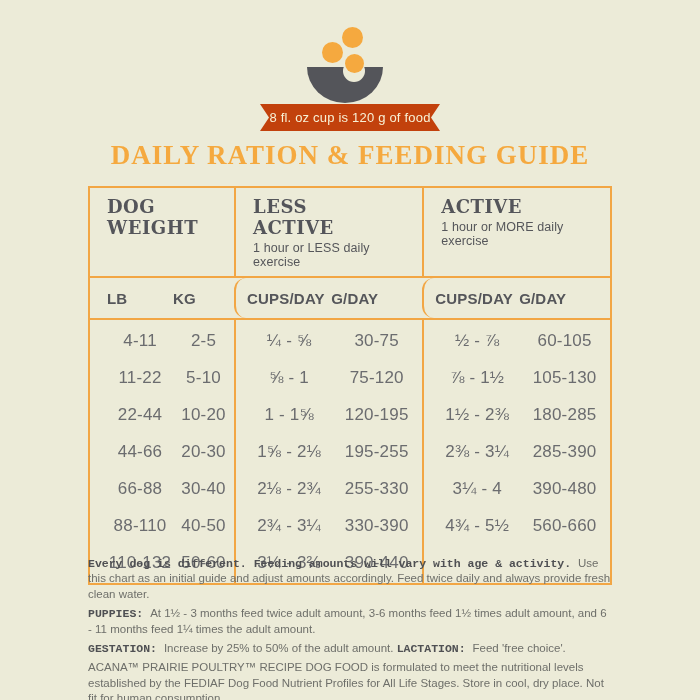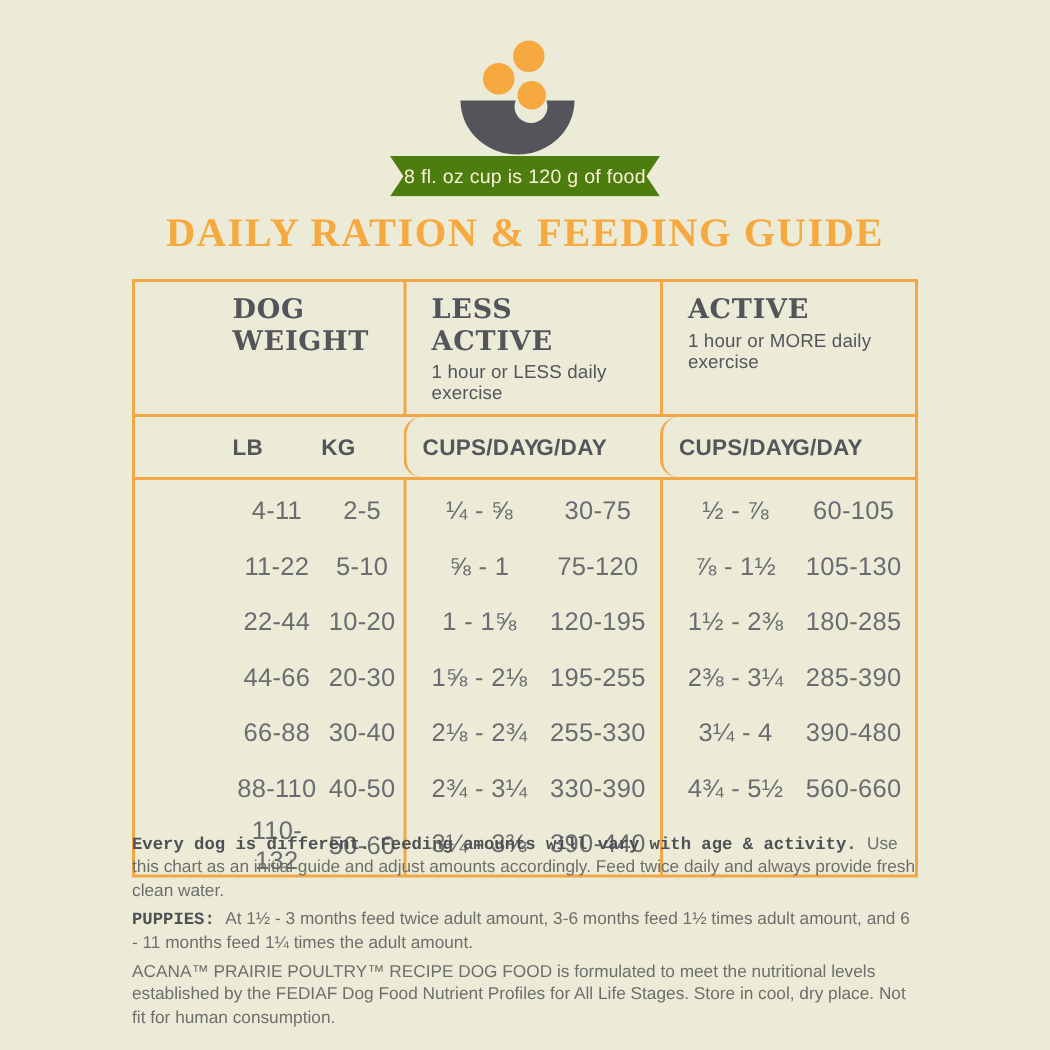--- a/index.html
+++ b/index.html
@@ -16,37 +16,37 @@
   .kibble.k1{left:342px;top:27px;width:21px;height:21px;}
   .kibble.k2{left:322px;top:42px;width:21px;height:21px;}
   .notch{
     position:absolute;left:343px;top:60px;width:22px;height:22px;
     border-radius:50%;background:#ECEBD8;
   }
   .kibble.k3{left:345px;top:54px;width:19px;height:19px;}
   
   .ribbon{
     position:absolute;left:260px;top:104px;width:180px;height:27px;
-    background:#4d7c0f;color:#F8F1D6;
+    background:#c2410c;color:#F8F1D6;
     display:flex;align-items:center;justify-content:center;
     font-size:13px;letter-spacing:.2px;
     clip-path:polygon(0 0,100% 0,95% 50%,100% 100%,0 100%,5% 50%);
   }
   
   .title{
     position:absolute;left:0;top:140px;width:700px;text-align:center;
     font-family:Liberation Serif, serif;font-weight:700;font-size:27px;
     letter-spacing:1px;color:#F5A93F;
   }
   
   .feeding-table{
     position:absolute;left:88px;top:186px;width:520px;
     border:2px solid #F2A644;color:#54555A;
   }
-  .t-row{display:grid;grid-template-columns:27.7% 36.2% 1fr;padding-left:48px;}
+  .t-row{display:grid;grid-template-columns:27.7% 36.2% 1fr;}
   .t-row + .t-row{border-top:2px solid #F2A644;}
   .gcell{border-left:2px solid #F2A644;min-width:0;}
   .gcell:first-child{border-left:none;}
   .head1 .gcell{padding:8px 8px 7px 17px;min-height:42px;}
   .gtitle{
     font-family:"DejaVu Serif",serif;font-weight:700;font-size:18px;
     line-height:1.18;letter-spacing:.5px;color:#54555A;max-width:130px;
   }
   .gsub{font-size:12.5px;color:#55565A;margin-top:3px;letter-spacing:.1px;}
   .pair{display:grid;align-items:center;}
@@ -199,16 +199,17 @@
             <span>4¾ - 5½</span>
             <span>560-660</span>
           </div>
         </div>
     </div>
   </div>
 
   <div class="footnotes" id="footnotes">
       <p><b>Every dog is different. Feeding amounts will vary with age &amp; activity. </b><span>Use this chart as an initial guide and adjust amounts accordingly. Feed twice daily and always provide fresh clean water.</span></p>
       <p><b>PUPPIES: </b><span>At 1½ - 3 months feed twice adult amount, 3-6 months feed 1½ times adult amount, and 6 - 11 months feed 1¼ times the adult amount.</span></p>
+      <p><b>GESTATION: </b><span>Increase by 25% to 50% of the adult amount. </span><b>LACTATION: </b><span>Feed 'free choice'.</span></p>
       <p><span>ACANA™ PRAIRIE POULTRY™ RECIPE DOG FOOD is formulated to meet the nutritional levels established by the FEDIAF Dog Food Nutrient Profiles for All Life Stages. Store in cool, dry place. Not fit for human consumption.</span></p>
     </div>
 
 </div>
 
 </body></html>

